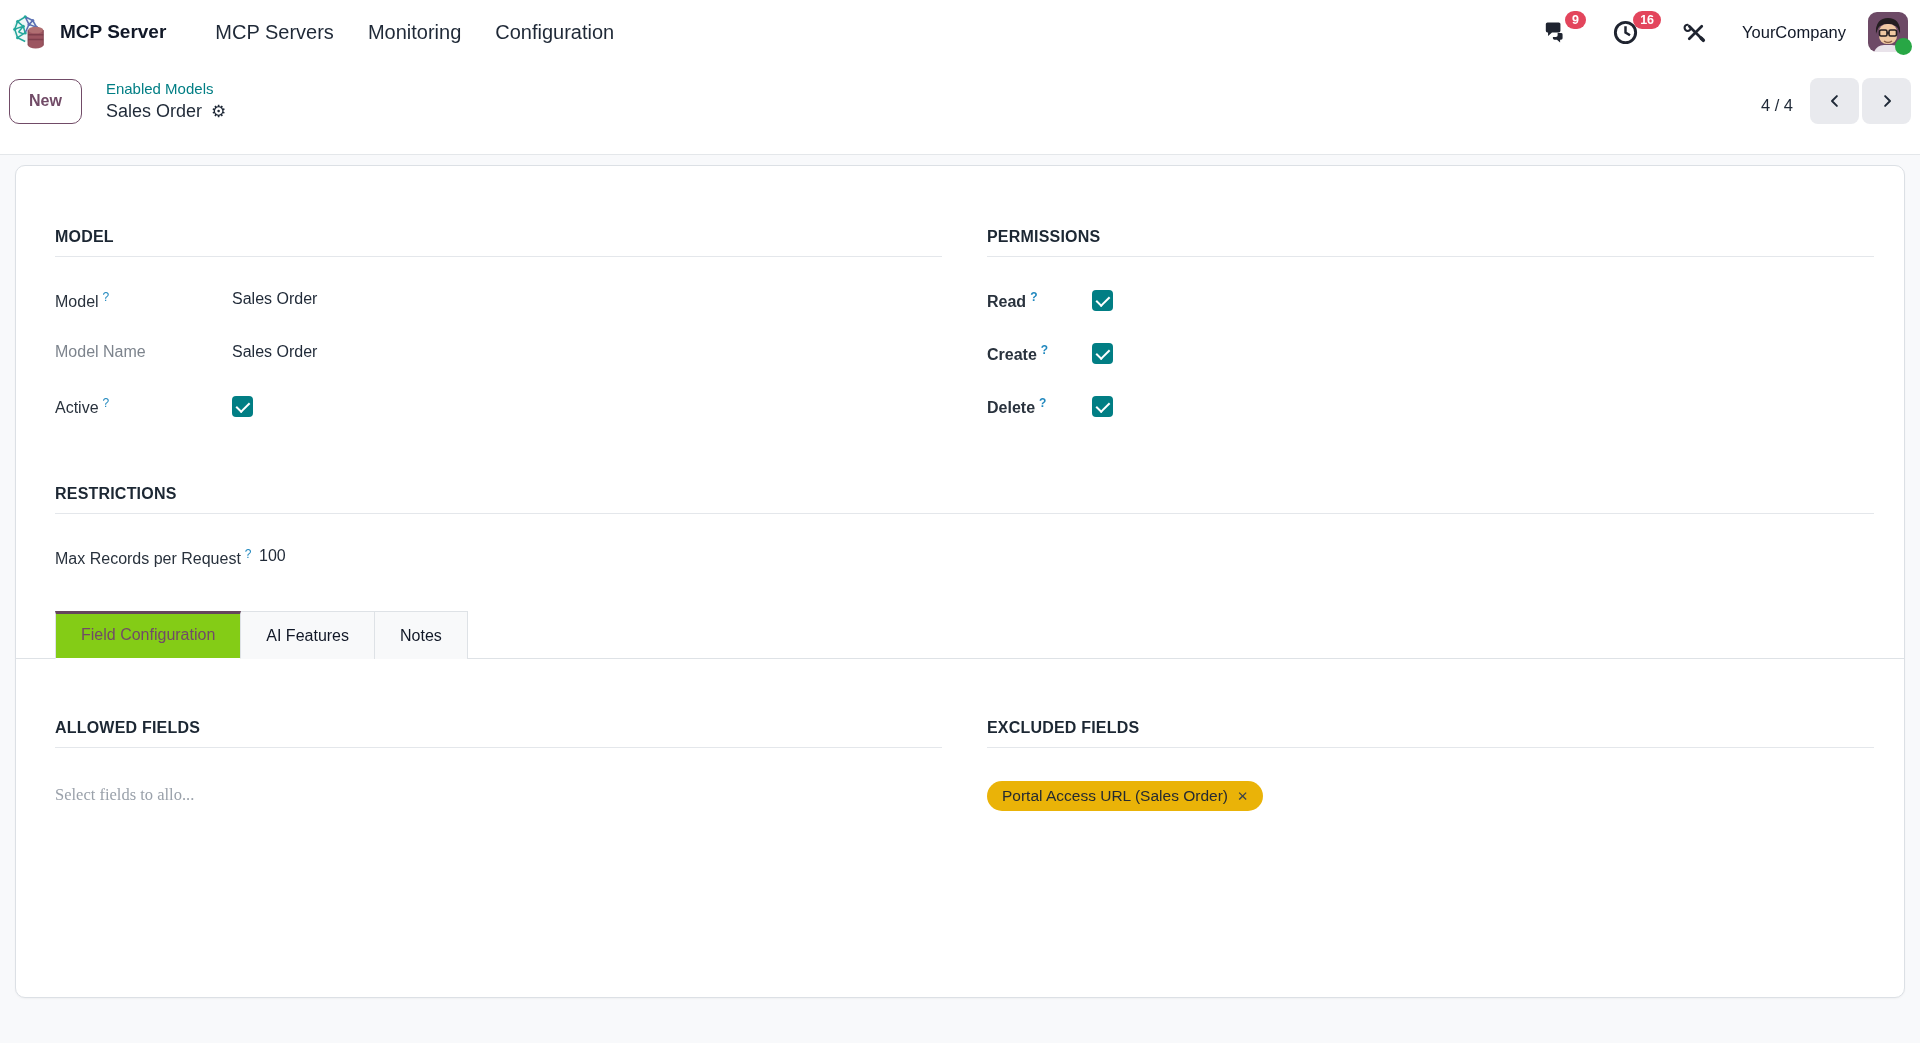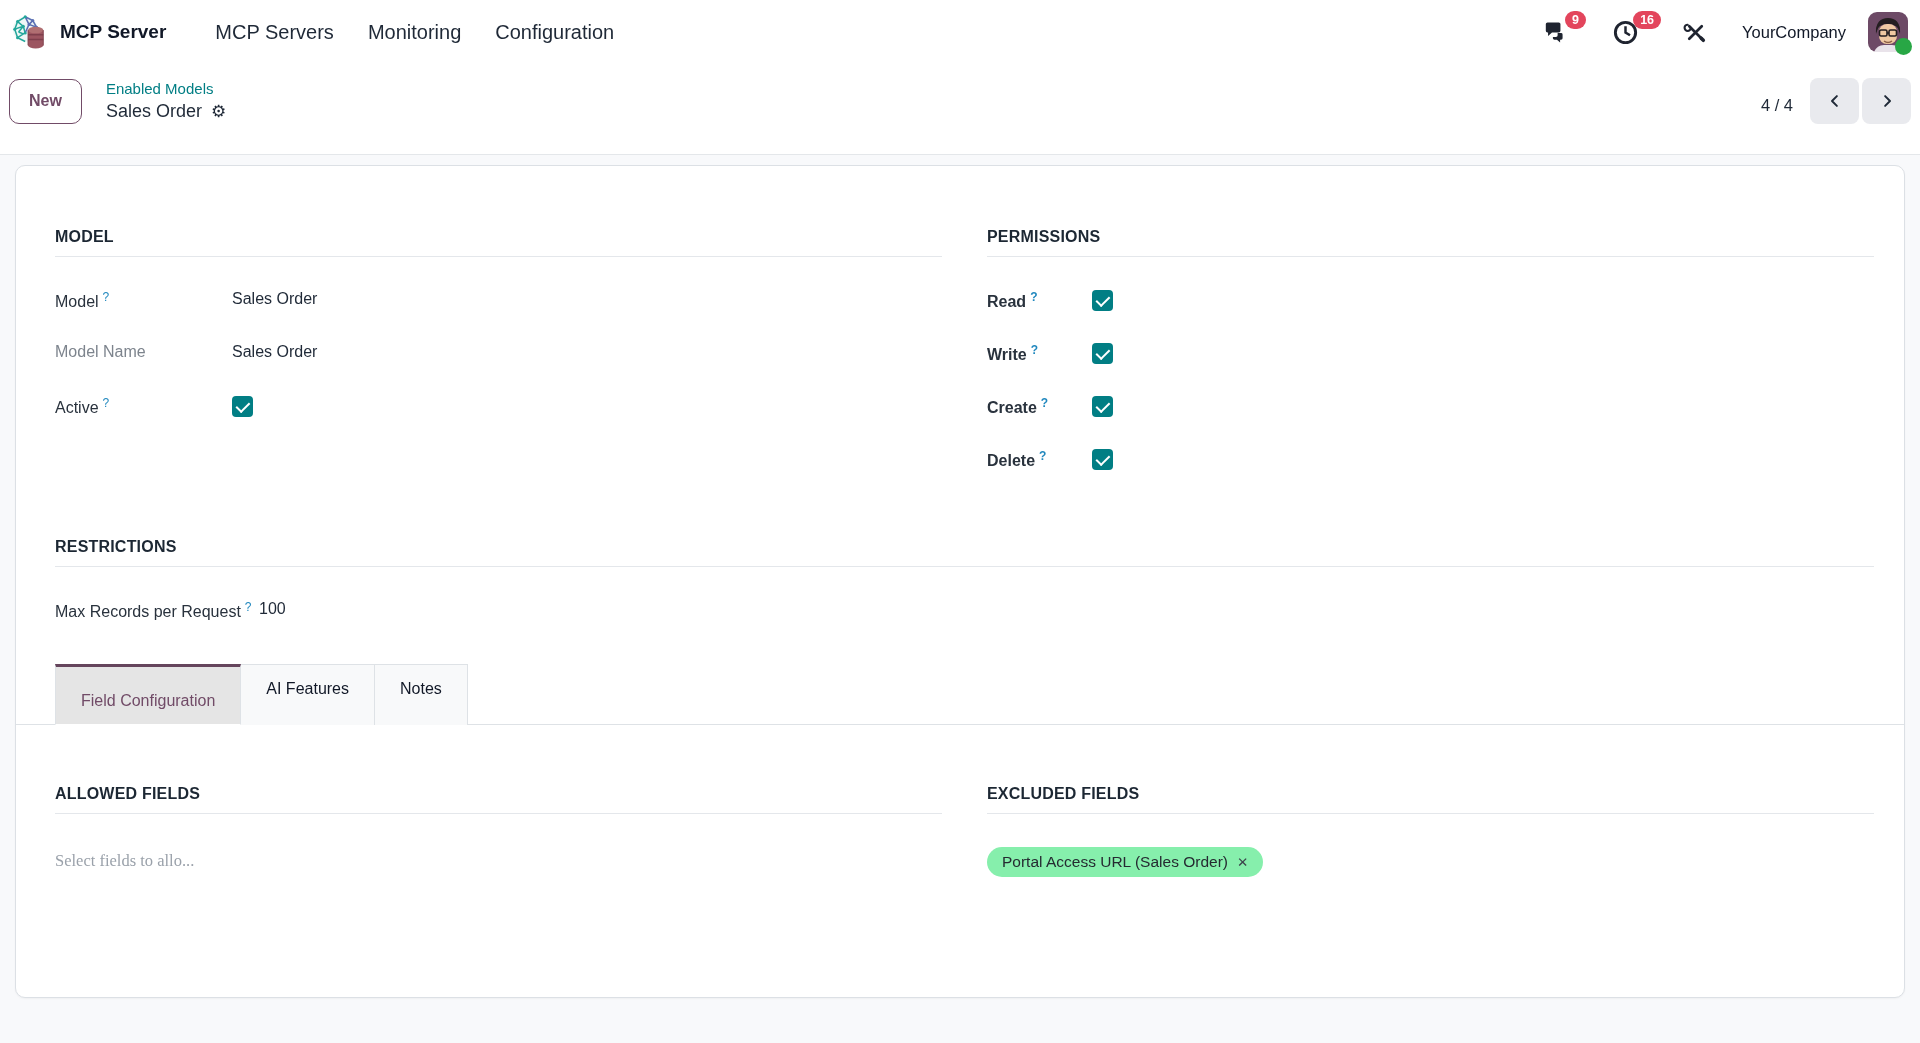--- a/index.html
+++ b/index.html
@@ -81,29 +81,29 @@
   .restrictions { margin-top:36px; }
   .restrictions .f-label { width:204px; }
   
   .tabs { display:flex; border-bottom:1px solid #dee2e6; padding:0 30px 0 39px; margin-top:40px; }
   .tab {
     padding:15px 25px 14px; font-size:16px; color:#111827; background:#f8f9fa;
     border:1px solid #dee2e6; border-bottom:none; margin-bottom:-1px; cursor:pointer;
   }
   .tab + .tab { border-left:none; }
   .tab.active {
-    background:#e5e5e5; color:#714b67; border-top:3.5px solid #65455c;
-    padding-top:25px; border-bottom:1px solid #fff; border-left:1px solid #dee2e6;
+    background:#84cc16; color:#714b67; border-top:3.5px solid #65455c;
+    padding-top:12px; border-bottom:1px solid #fff; border-left:1px solid #dee2e6;
   }
   
   .tab-content { padding:60px 30px 0 39px; display:grid; grid-template-columns:1fr 1fr; column-gap:45px; }
   .placeholder { margin-top:37px; font-size:16.5px; color:#9aa1aa; cursor:text;font-family:Liberation Serif, serif; }
   .tags { margin-top:30px; }
   .tag {
-    display:inline-flex; align-items:center; background:#86efac; border-radius:999px;
+    display:inline-flex; align-items:center; background:#eab308; border-radius:999px;
     padding:6px 15px; font-size:15.5px; color:#252a31; cursor:pointer;
   }
   .tag-x { margin-left:9px; font-size:13.5px; color:#3c434b; cursor:pointer; }
   svg { display:block; }
 </style>
 </head>
 <body>
 
 <header class="navbar">
   <div class="nav-left">
@@ -241,24 +241,20 @@
           <div class="field-row">
             <span class="f-label"><span>Active</span><sup class="help">?</sup></span>
             <span class="checkbox checked"></span>
           </div>
         </section>
 
         <section>
           <h2 class="g-title">PERMISSIONS</h2>
           <div class="field-row perm-row">
             <span class="f-label"><span>Read</span><sup class="help">?</sup></span>
-            <span class="checkbox checked"></span>
-          </div>
-          <div class="field-row perm-row">
-            <span class="f-label"><span>Write</span><sup class="help">?</sup></span>
             <span class="checkbox checked"></span>
           </div>
           <div class="field-row perm-row">
             <span class="f-label"><span>Create</span><sup class="help">?</sup></span>
             <span class="checkbox checked"></span>
           </div>
           <div class="field-row perm-row">
             <span class="f-label"><span>Delete</span><sup class="help">?</sup></span>
             <span class="checkbox checked"></span>
           </div>

